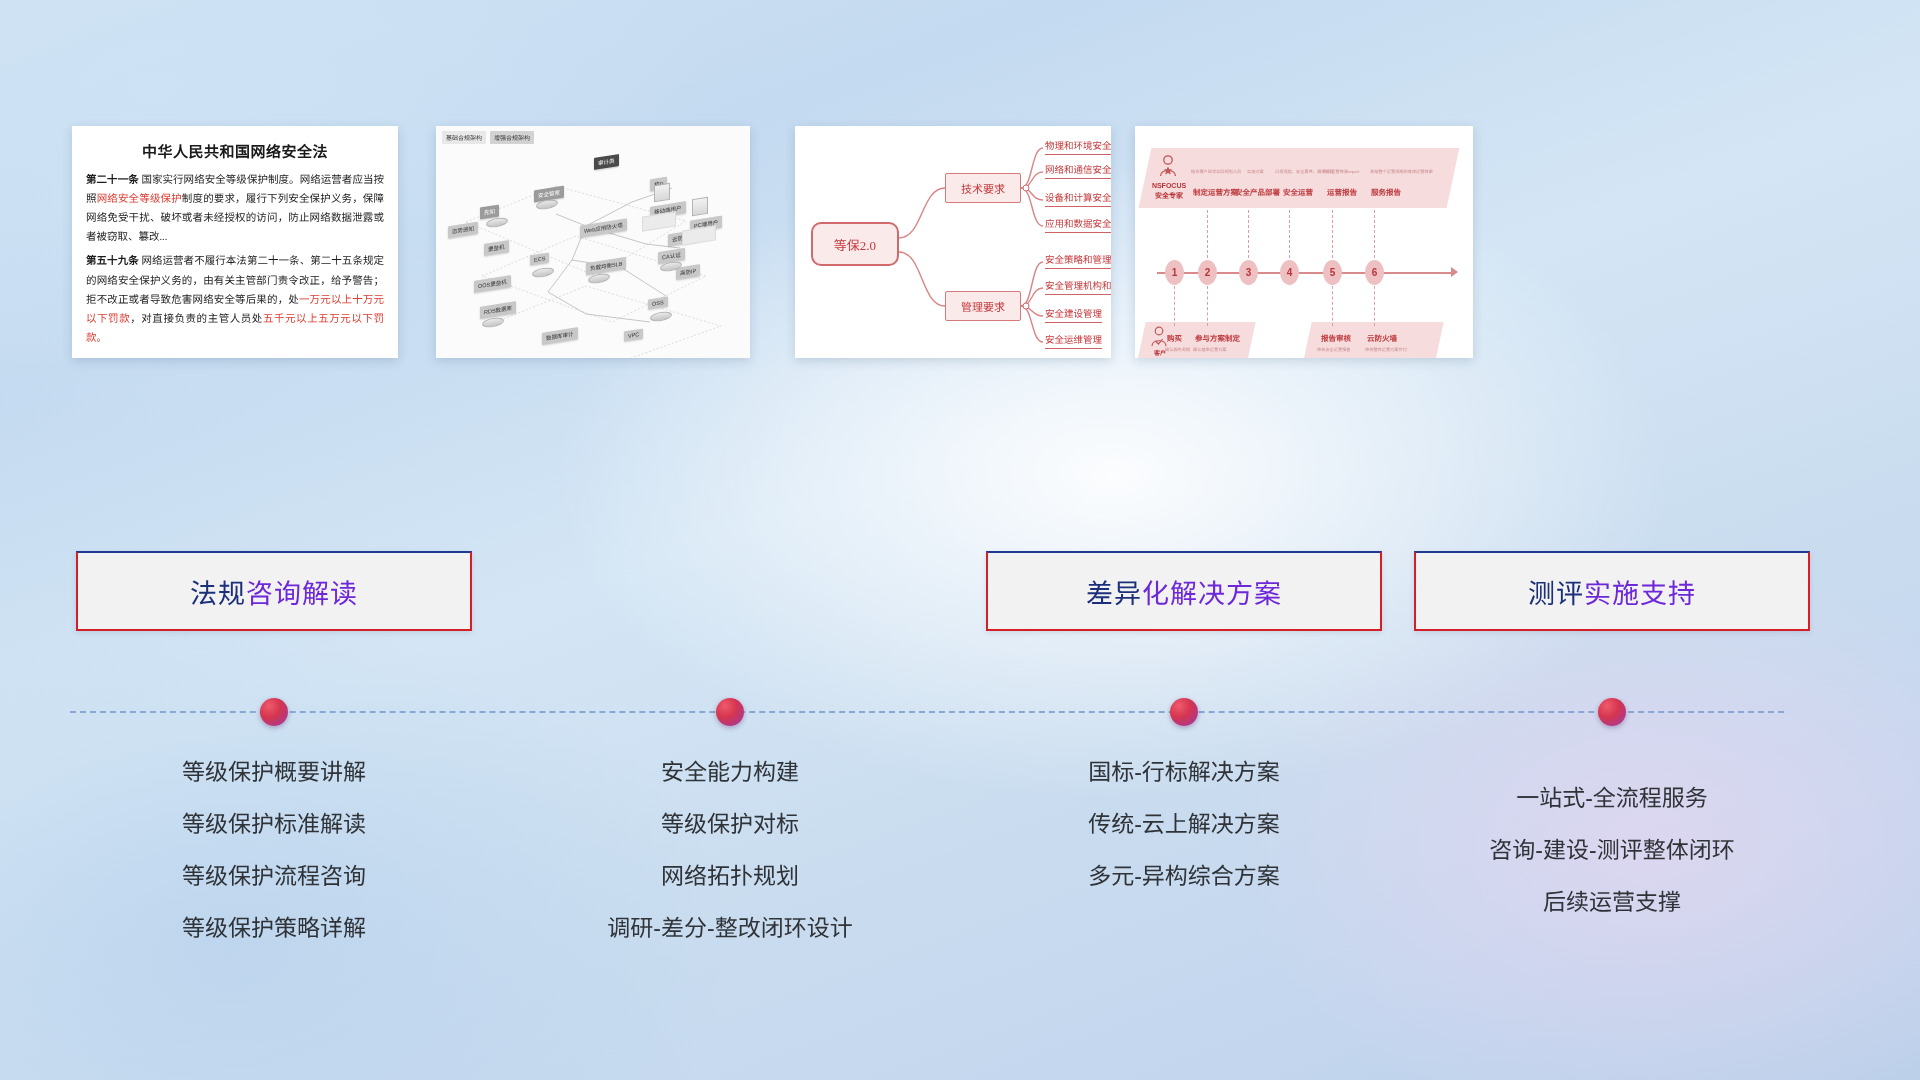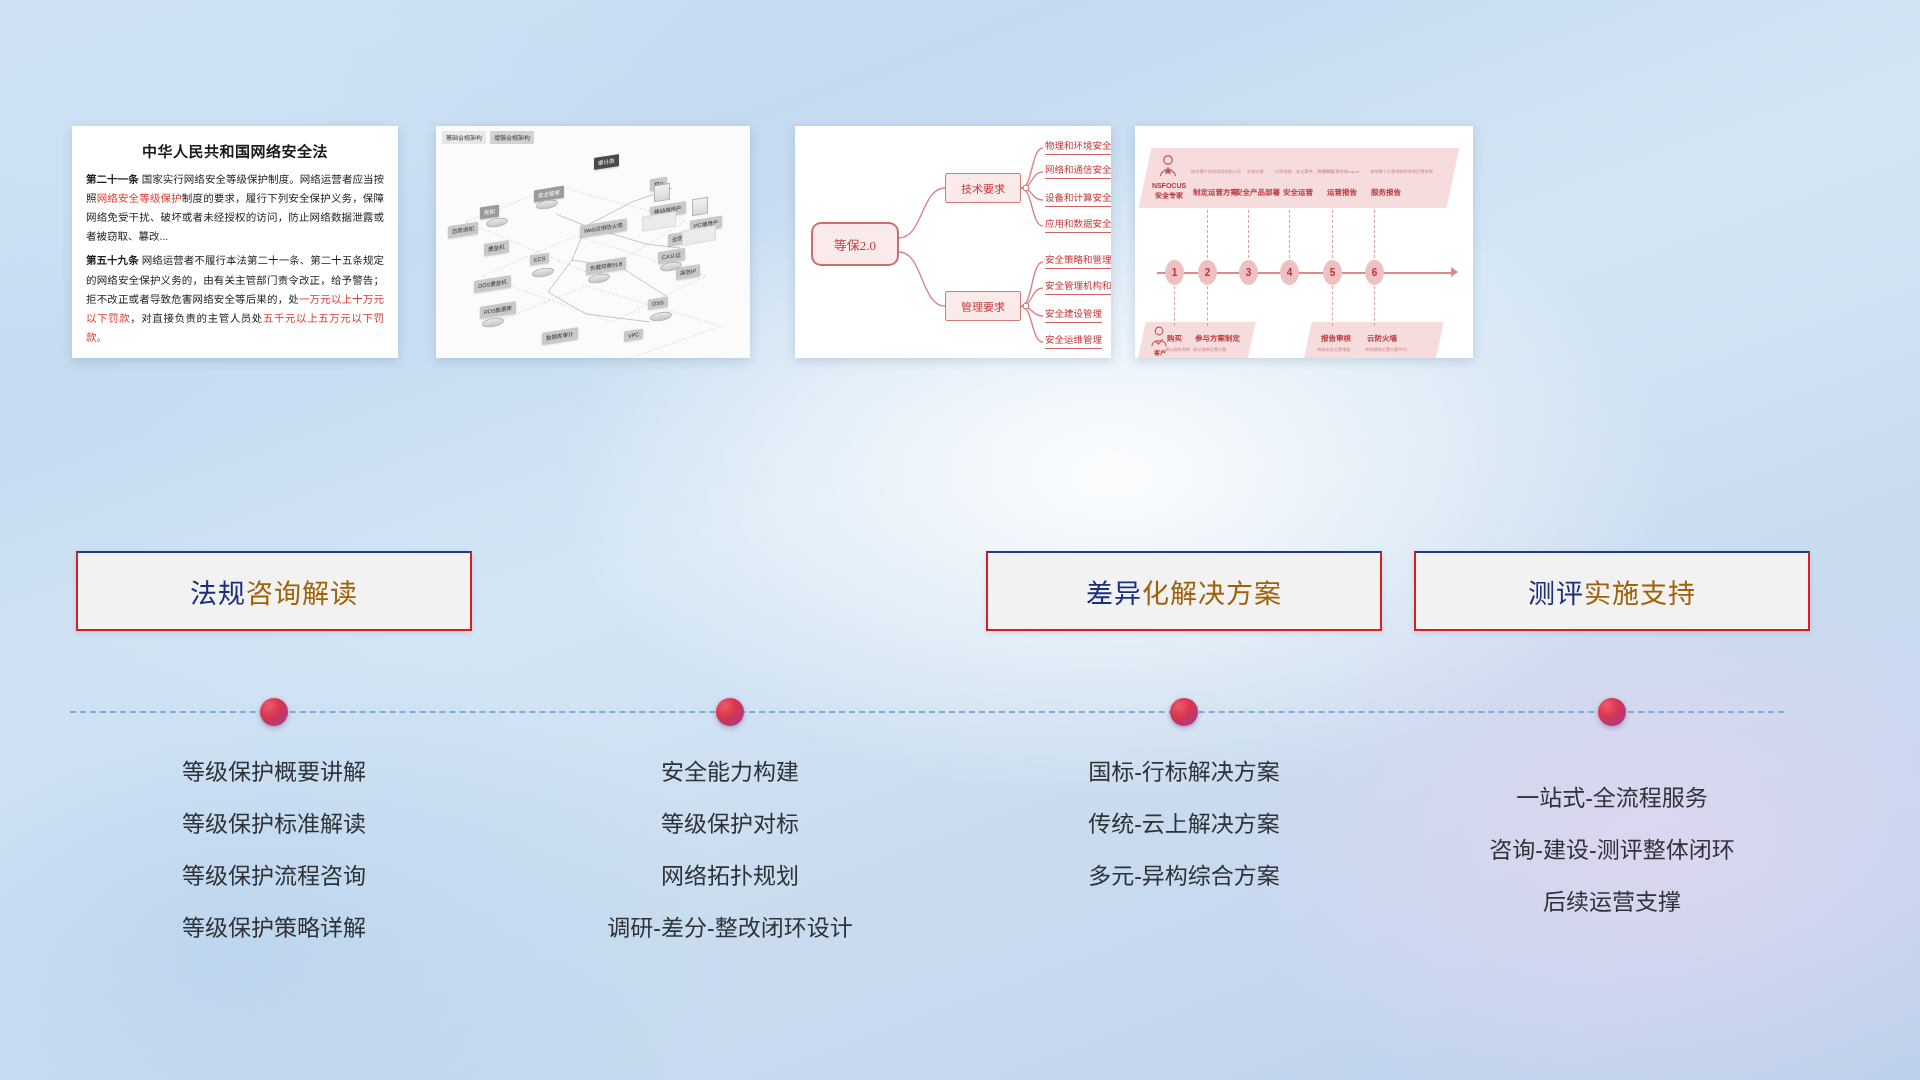--- a/index.html
+++ b/index.html
@@ -33,21 +33,21 @@
   .card.c3 { left: 795px;  width: 316px; }
   .card.c4 { left: 1135px; width: 338px; }
 
   
   .law { padding: 14px 14px 8px 14px; height: 100%; }
   .law-title {
     text-align: center; font-size: 15px; font-weight: bold; color: #1a1a1a;
     letter-spacing: .5px; margin-bottom: 9px;
   }
   .law p {
-    font-size: 10.5px; line-height: 1.82; color: #1c1c1c; text-align: justify;
+    font-size: 10.5px; line-height: 1.82; color: #1c1c1c; text-align: justify; font-family: Liberation Serif, serif;
   }
   .law p + p { margin-top: 5px; }
   .law b { font-weight: bold; }
   .law .hl { color: #e03a2f; }
 
   
   .arch { position: relative; width: 100%; height: 100%; background: #fbfbfb; }
   .arch-tabs { position: absolute; top: 5px; left: 6px; display: flex; gap: 4px; }
   .arch-tab {
     font-size: 6px; color: #3a3a3a; background: #e8e8e8;
@@ -127,21 +127,21 @@
   .tbox {
     position: absolute; top: 0; height: 80px;
     background: #f2f2f2;
     border: 2px solid #d41f26;
     border-top-color: #1f3a93;
     display: flex; align-items: center; justify-content: center;
     box-shadow: 0 2px 5px rgba(40,70,110,0.12);
   }
   .tbox .tx { font-size: 27px; letter-spacing: 1px; font-weight: normal; }
   .tbox .blue { color: #1b2f7a; }
-  .tbox .red  { color: #a16207; }
+  .tbox .red  { color: #6d28d9; }
   .tbox.b1 { left: 76px;   width: 396px; }
   .tbox.b2 { left: 532px;  width: 396px; }
   .tbox.b3 { left: 986px;  width: 396px; }
   .tbox.b4 { left: 1414px; width: 396px; }
 
   
   .tl { position: absolute; top: 690px; left: 0; width: 1920px; height: 44px; }
   .tl-line {
     position: absolute; top: 21px; left: 70px; width: 1714px; height: 0;
     border-top: 2px dashed #8aa6d4;

